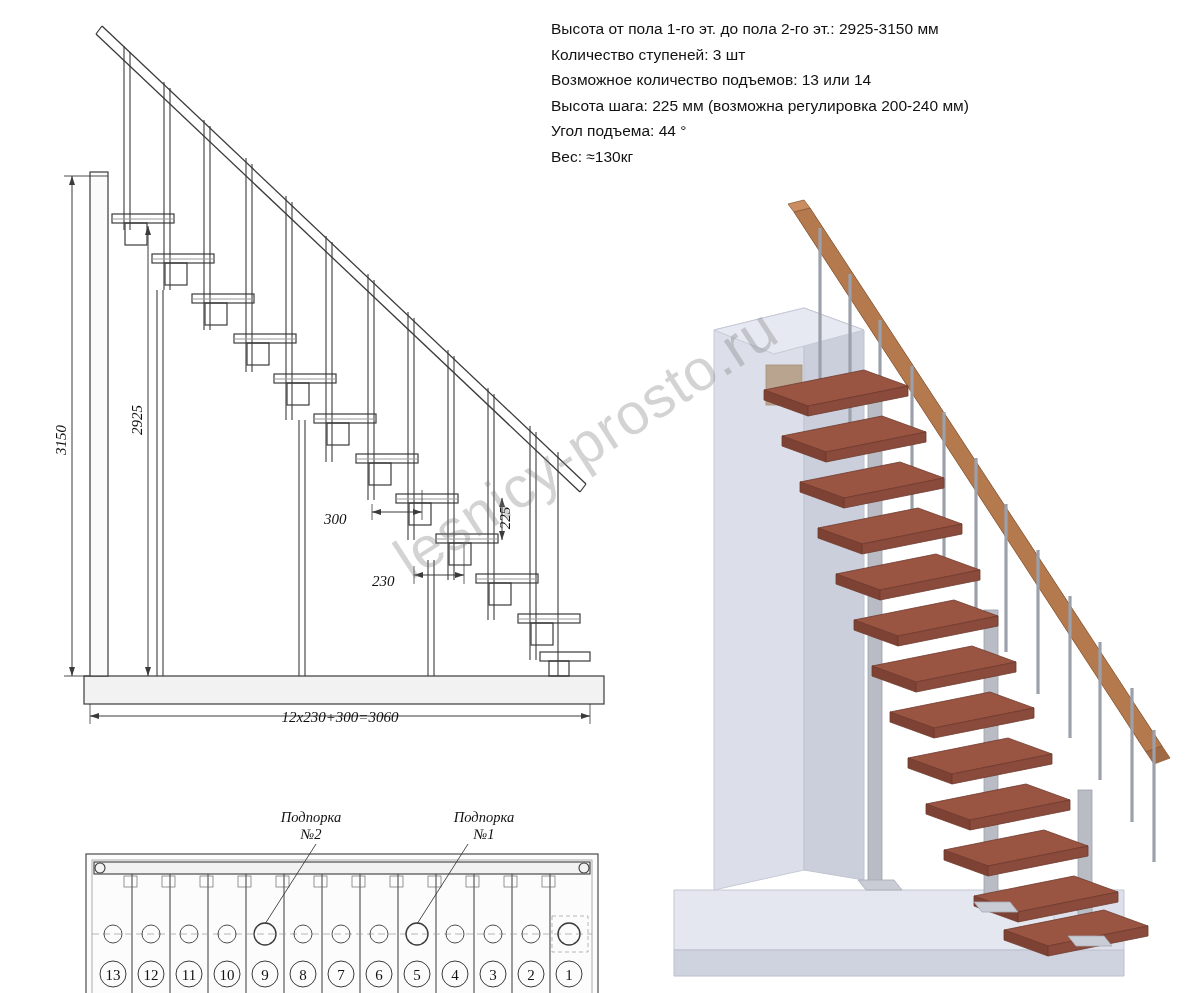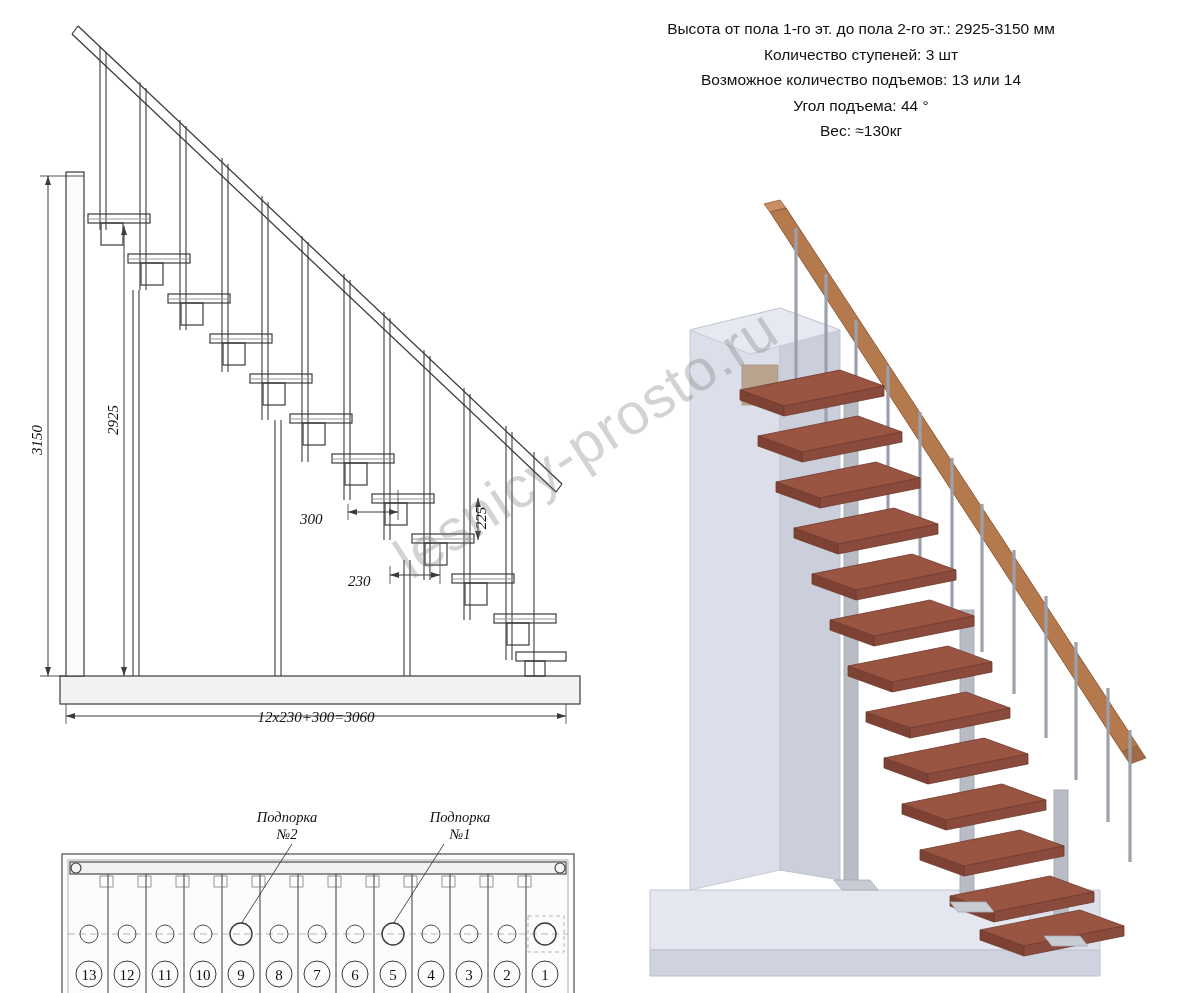--- a/index.html
+++ b/index.html
@@ -24,25 +24,24 @@
     position: absolute;
     left: 551px;
     top: 16px;
     width: 620px;
   }
   .specs .spec-line {
     font-size: 15.5px;
     line-height: 25.5px;
     color: #111111;
     white-space: nowrap;
-    text-align: center;
   }
 
   
-  .svg-holder { position: absolute; }
+  .svg-holder { position: absolute; margin-left: 24px; }
 
   
   .watermark {
     position: absolute;
     left: 400px;
     top: 430px;
     width: 430px;
     height: 240px;
     pointer-events: none;
   }
@@ -79,20 +78,21 @@
 </style>
 </head>
 <body>
 
 <div id="page">
 
   <div class="specs">
     <div class="spec-line">Высота от пола 1-го эт. до пола 2-го эт.: 2925-3150 мм</div>
     <div class="spec-line">Количество ступеней: 3 шт</div>
     <div class="spec-line">Возможное количество подъемов: 13 или 14</div>
+    <div class="spec-line">Высота шага: 225 мм (возможна регулировка 200-240 мм)</div>
     <div class="spec-line">Угол подъема: 44 °</div>
     <div class="spec-line">Вес: ≈130кг</div>
   </div>
 
   <div class="svg-holder" style="left:0px; top:0px; width:600px; height:760px;">
     <svg width="600" height="760" viewBox="0 0 600 760" xmlns="http://www.w3.org/2000/svg">
       <g stroke="#3b3b3b" fill="none" stroke-width="1.2">
 
         <rect x="60" y="676" width="520" height="28" fill="#f2f2f2" stroke="#3b3b3b"></rect>
 

